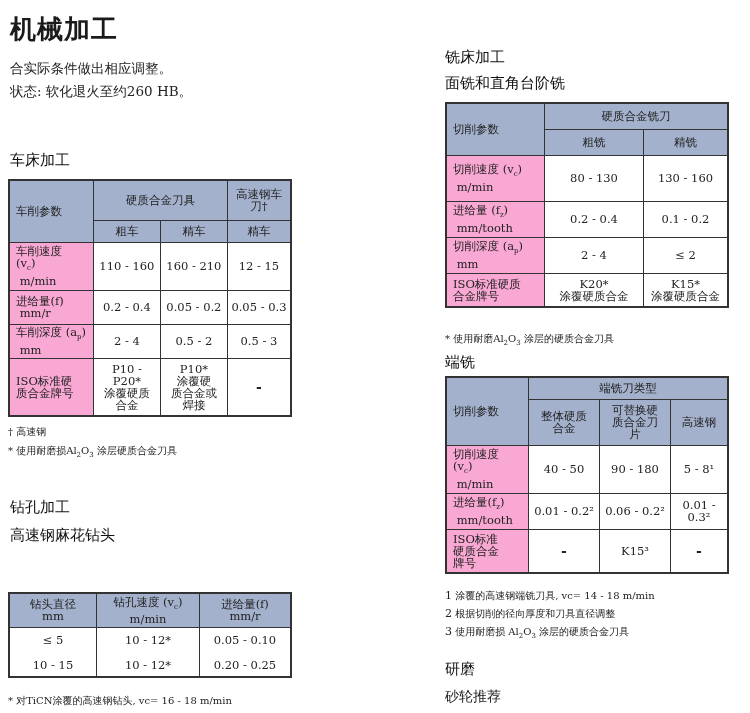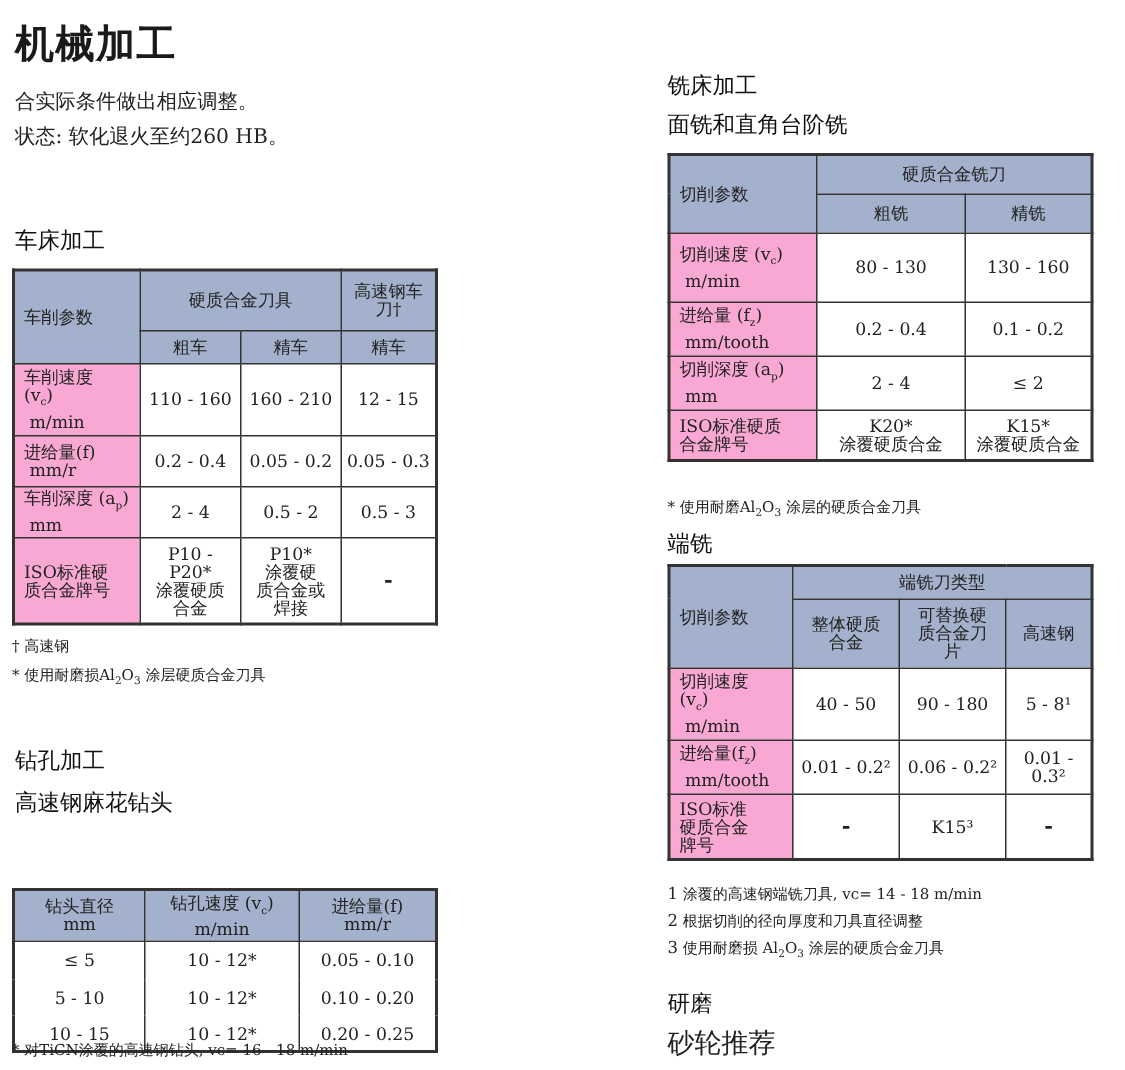--- a/index.html
+++ b/index.html
@@ -92,25 +92,20 @@
     <th style="width:80px;">钻头直径<br>mm</th>
     <th style="width:96px;">钻孔速度 (v<span class="sub">c</span>)<br>m/min</th>
     <th>进给量(f)<br>mm/r</th>
   </tr>
   <tr class="nb" style="height:26px;">
     <td class="val">≤ 5</td>
     <td class="val">10 - 12*</td>
     <td class="val">0.05 - 0.10</td>
   </tr>
   <tr class="nb" style="height:24px;">
-    <td class="val">5 - 10</td>
-    <td class="val">10 - 12*</td>
-    <td class="val">0.10 - 0.20</td>
-  </tr>
-  <tr class="nb" style="height:24px;">
     <td class="val">10 - 15</td>
     <td class="val">10 - 12*</td>
     <td class="val">0.20 - 0.25</td>
   </tr>
 </tbody>
   </table>
 
 <div class="abs note" style="left:8px; top:694px;">* 对TiCN涂覆的高速钢钻头, vc= 16 - 18 m/min</div>
 
 <div class="abs h-sec" style="left:445px; top:48px;">铣床加工</div>
@@ -183,13 +178,13 @@
     <td class="val" style="font-weight:bold; font-size:14px;">-</td>
   </tr>
 </tbody>
   </table>
 
 <div class="abs note" style="left:445px; top:589px;"><span style="font-size:11px;">1</span> <span>涂覆的高速钢端铣刀具, vc= 14 - 18 m/min</span></div>
 <div class="abs note" style="left:445px; top:607px;"><span style="font-size:11px;">2</span> <span>根据切削的径向厚度和刀具直径调整</span></div>
 <div class="abs note" style="left:445px; top:625px;"><span style="font-size:11px;">3</span> 使用耐磨损 Al<span class="sub">2</span>O<span class="sub">3</span> 涂层的硬质合金刀具</div>
 
 <div class="abs h-sec" style="left:445px; top:660px;">研磨</div>
-<div class="abs p-text" style="left:445px; top:686px; font-size:18px;">砂轮推荐</div>
+<div class="abs p-text" style="left:445px; top:686px; font-size:14px;">砂轮推荐</div>
 
 </body></html>

